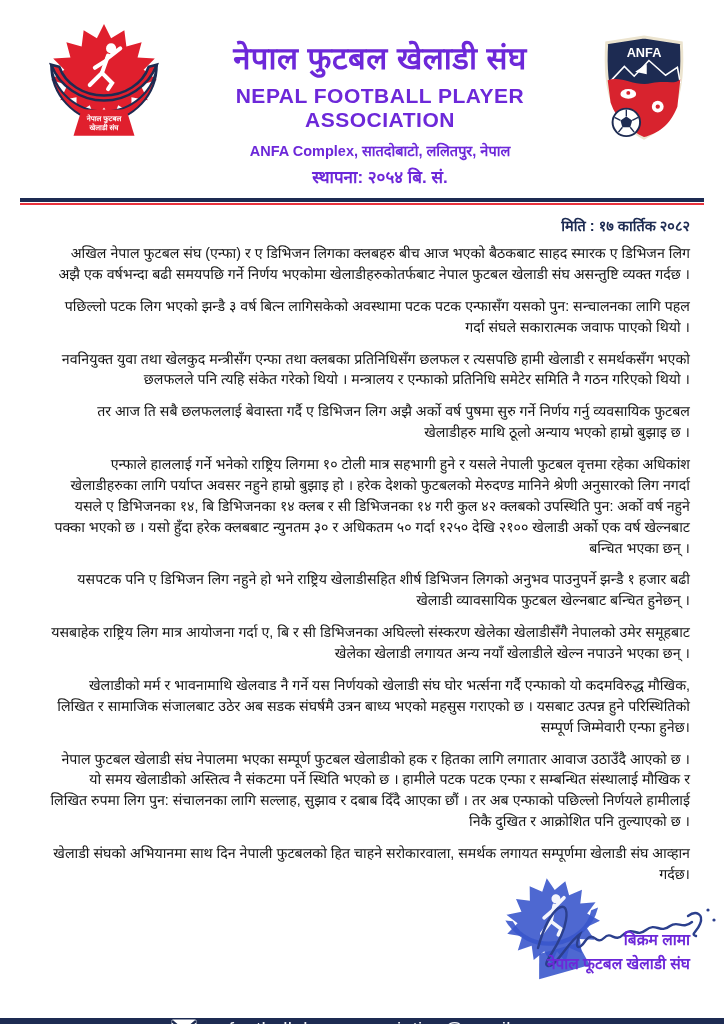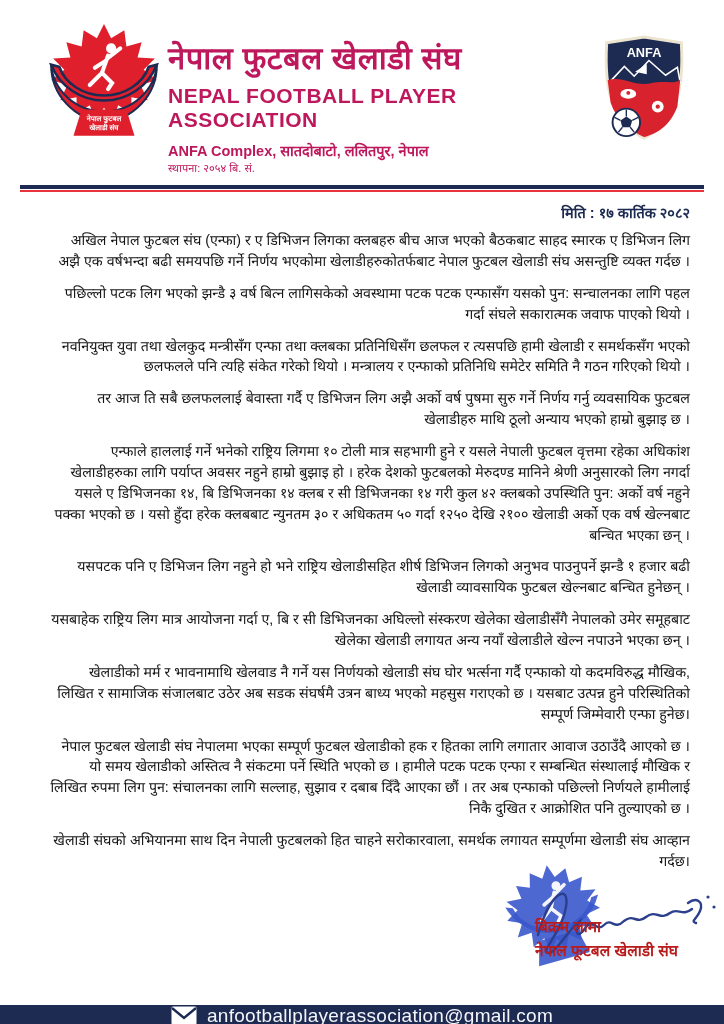--- a/index.html
+++ b/index.html
@@ -10,25 +10,25 @@
     background:#ffffff; overflow:hidden;
     display:flex; flex-direction:column;
   }
   
   .header{
     display:flex; align-items:flex-start; justify-content:space-between;
     padding:22px 28px 0 40px;
   }
   .crest-left{ width:128px; height:122px; flex:0 0 auto; }
   .crest-right{ width:104px; height:108px; flex:0 0 auto; margin-top:12px; }
-  .head-text{ flex:1; text-align:left; color:#be185d; padding-top:14px; }
+  .head-text{ flex:1; text-align:center; color:#6d28d9; padding-top:14px; }
   .org-np{ font-size:31px; font-weight:bold; letter-spacing:.5px; }
   .org-en{ font-size:21px; font-weight:bold; margin-top:6px; letter-spacing:.5px; }
   .org-addr{ font-size:14.5px; font-weight:bold; margin-top:8px; }
-  .org-est{ font-size:11px; font-weight:normal; }
+  .org-est{ font-size:17px; font-weight:bold; margin-top:5px; }
   
   .divider{ margin:10px 20px 0 20px; }
   .divider .navy-line{ height:4px; background:#1d2b52; }
   .divider .red-line{ height:2px; background:#e8323c; margin-top:1px; }
   
   .letter{ flex:1; padding:10px 34px 0 50px; }
   .date-line{
     text-align:right; color:#1d2b52; font-weight:bold; font-size:14.5px;
     margin-bottom:8px;
   }
@@ -36,21 +36,21 @@
     color:#141414; font-size:14.2px; line-height:1.47; font-weight:500;
     margin-bottom:11px; text-align:right;
   }
   
   .sig-block{ position:relative; height:128px; margin-top:-6px; }
   .stamp{
     position:absolute; left:448px; top:-14px; width:112px; height:108px;
     transform:rotate(-8deg); opacity:.92;
   }
   .signature-svg{ position:absolute; left:470px; top:0px; width:210px; height:78px; }
-  .sig-text{ position:absolute; right:12px; top:38px; text-align:left; color:#b91c1c; }
+  .sig-text{ position:absolute; right:0; top:38px; text-align:right; color:#6d28d9; }
   .sig-name{ font-size:15.5px; font-weight:bold; line-height:1.55; }
   .sig-title{ font-size:15px; font-weight:bold; line-height:1.55; }
   .sig-org{ font-size:15.5px; font-weight:bold; line-height:1.6; }
   
   .footer{
     height:50px; background:#1d2b52; display:flex; align-items:center;
     justify-content:center; gap:10px;
   }
   .footer .email{
     color:#f5f6fa; font-size:19px; font-weight:500; letter-spacing:.3px;

